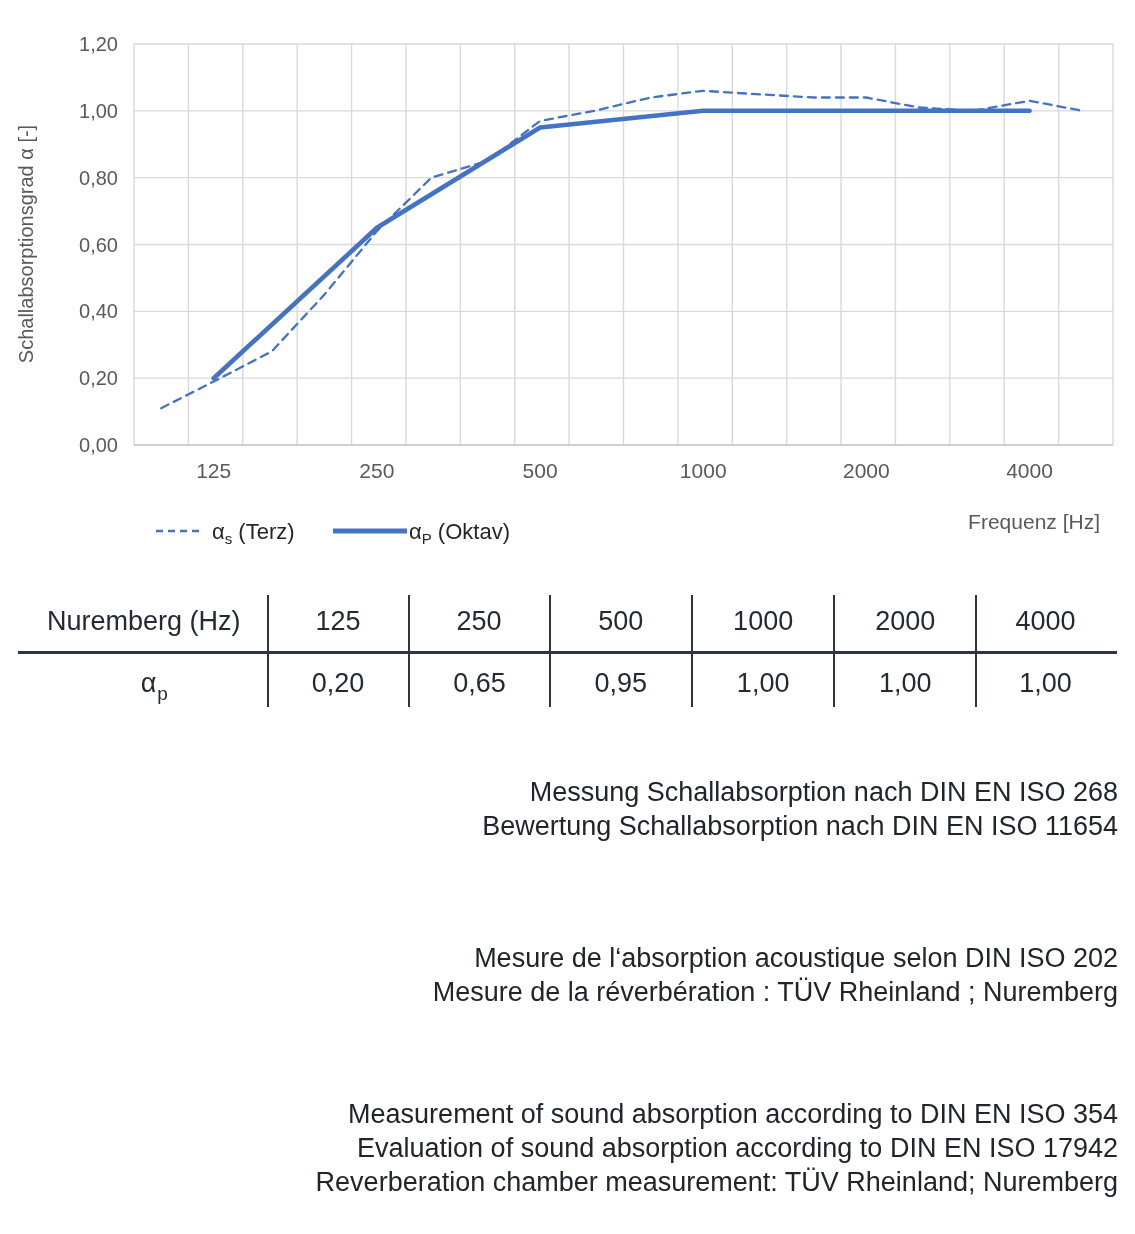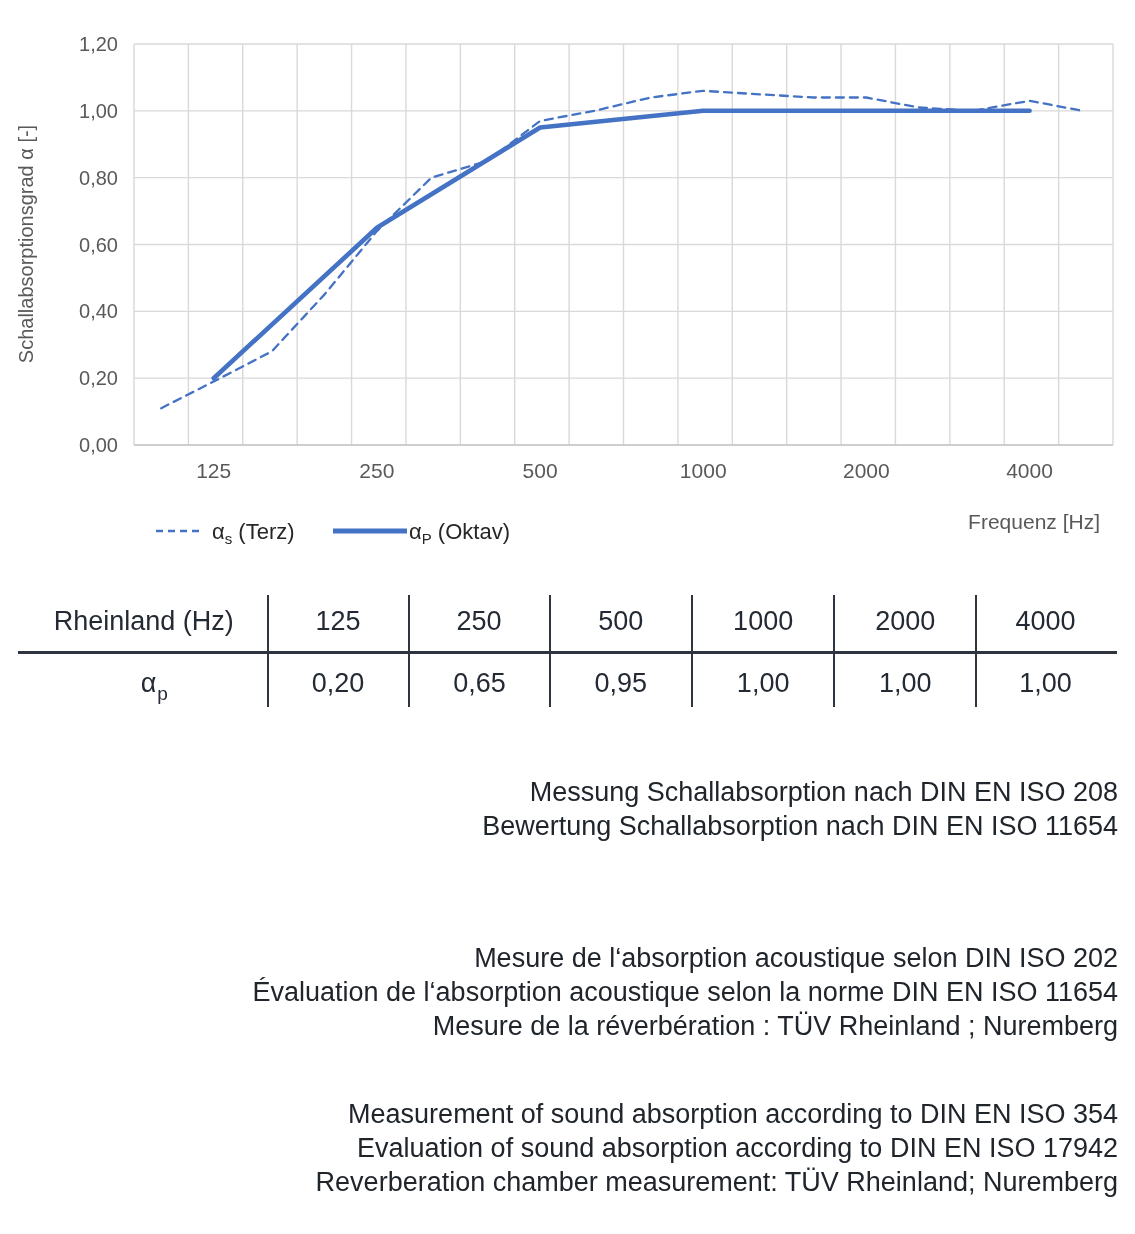--- a/index.html
+++ b/index.html
@@ -69,21 +69,21 @@
       <g>
         <line x1="156" y1="531" x2="204" y2="531" stroke="#4472C4" stroke-width="2.3" stroke-dasharray="7 5"></line>
         <text x="212" y="539" font-size="22" fill="#262626"><tspan>α</tspan><tspan dy="5" font-size="15">s</tspan><tspan dy="-5" font-size="22"> (Terz)</tspan></text>
       </g>
       <g>
         <line x1="333" y1="531" x2="407" y2="531" stroke="#4472C4" stroke-width="5"></line>
         <text x="409" y="539" font-size="22" fill="#262626"><tspan>α</tspan><tspan dy="5" font-size="15">P</tspan><tspan dy="-5" font-size="22"> (Oktav)</tspan></text>
       </g>
     </svg>
   <div class="abs-table" id="absTable">
-      <div class="cell hcell" style="left: 0px; width: 247.6px;">Rheinland (Hz)</div>
+      <div class="cell hcell" style="left: 0px; width: 247.6px;">Nuremberg (Hz)</div>
       <div class="cell hcell" style="left: 247.6px; width: 141px;">125</div>
       <div class="cell hcell" style="left: 388.6px; width: 141px;">250</div>
       <div class="cell hcell" style="left: 529.6px; width: 142.4px;">500</div>
       <div class="cell hcell" style="left: 672px; width: 142.3px;">1000</div>
       <div class="cell hcell" style="left: 814.3px; width: 141.9px;">2000</div>
       <div class="cell hcell" style="left: 956.2px; width: 138.8px;">4000</div>
       <div class="cell vcell" style="left: 10px; width: 247.6px;"><span>α</span><sub>p</sub></div>
       <div class="cell vcell" style="left: 247.6px; width: 141px;">0,20</div>
       <div class="cell vcell" style="left: 388.6px; width: 142px;">0,65</div>
       <div class="cell vcell" style="left: 529.6px; width: 142.4px;">0,95</div>
@@ -93,26 +93,25 @@
       <div class="vline" style="left: 246.6px;"></div>
       <div class="vline" style="left: 387.6px;"></div>
       <div class="vline" style="left: 528.6px;"></div>
       <div class="vline" style="left: 671px;"></div>
       <div class="vline" style="left: 813.3px;"></div>
       <div class="vline" style="left: 955.2px;"></div>
       <div class="hrule"></div>
     </div>
   <div id="notes">
       <div class="note-block" style="top: 775px;">
-        <div class="note-line">Messung Schallabsorption nach DIN EN ISO 208</div>
+        <div class="note-line">Messung Schallabsorption nach DIN EN ISO 268</div>
         <div class="note-line">Bewertung Schallabsorption nach DIN EN ISO 11654</div>
       </div>
       <div class="note-block" style="top: 941px;">
         <div class="note-line">Mesure de l‘absorption acoustique selon DIN ISO 202</div>
-        <div class="note-line">Évaluation de l‘absorption acoustique selon la norme DIN EN ISO 11654</div>
         <div class="note-line">Mesure de la réverbération : TÜV Rheinland ; Nuremberg</div>
       </div>
       <div class="note-block" style="top: 1097px;">
         <div class="note-line">Measurement of sound absorption according to DIN EN ISO 354</div>
         <div class="note-line">Evaluation of sound absorption according to DIN EN ISO 17942</div>
         <div class="note-line">Reverberation chamber measurement: TÜV Rheinland; Nuremberg</div>
       </div>
     </div>
 </div>
 

